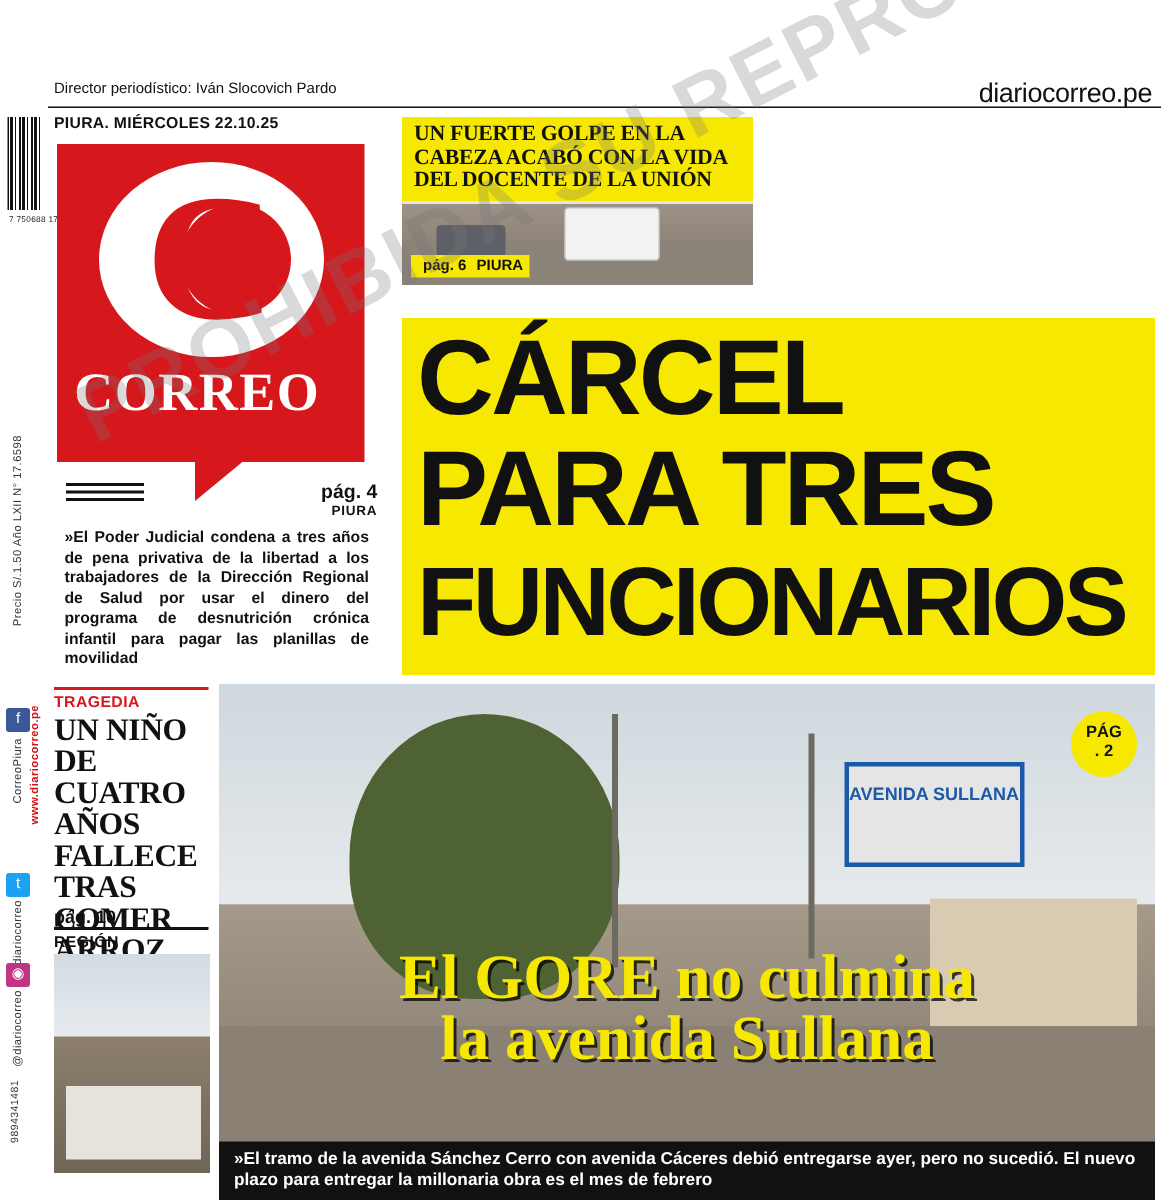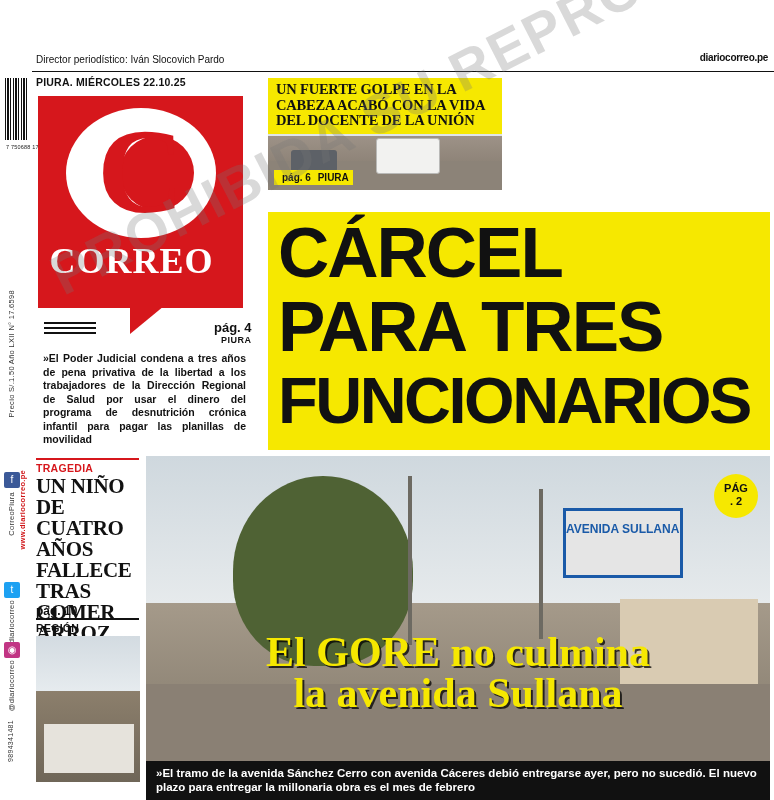--- a/index.html
+++ b/index.html
@@ -83,22 +83,22 @@
     position: absolute;
     left: 36px; top: 54px;
     font-size: 10px;
     color: #111;
     font-weight: normal;
     text-align: center;
   }
   .site {
     position: absolute;
     right: 6px; top: 52px;
-    font-size: 10px;
-    font-weight: bold;
+    font-size: 18px;
+    font-weight: normal;
     color: #111;
     letter-spacing: -0.3px;
   }
   .dateline {
     position: absolute;
     left: 36px; top: 76px;
     font-size: 10.5px;
     font-weight: bold;
     color: #111;
     letter-spacing: 0.2px;

